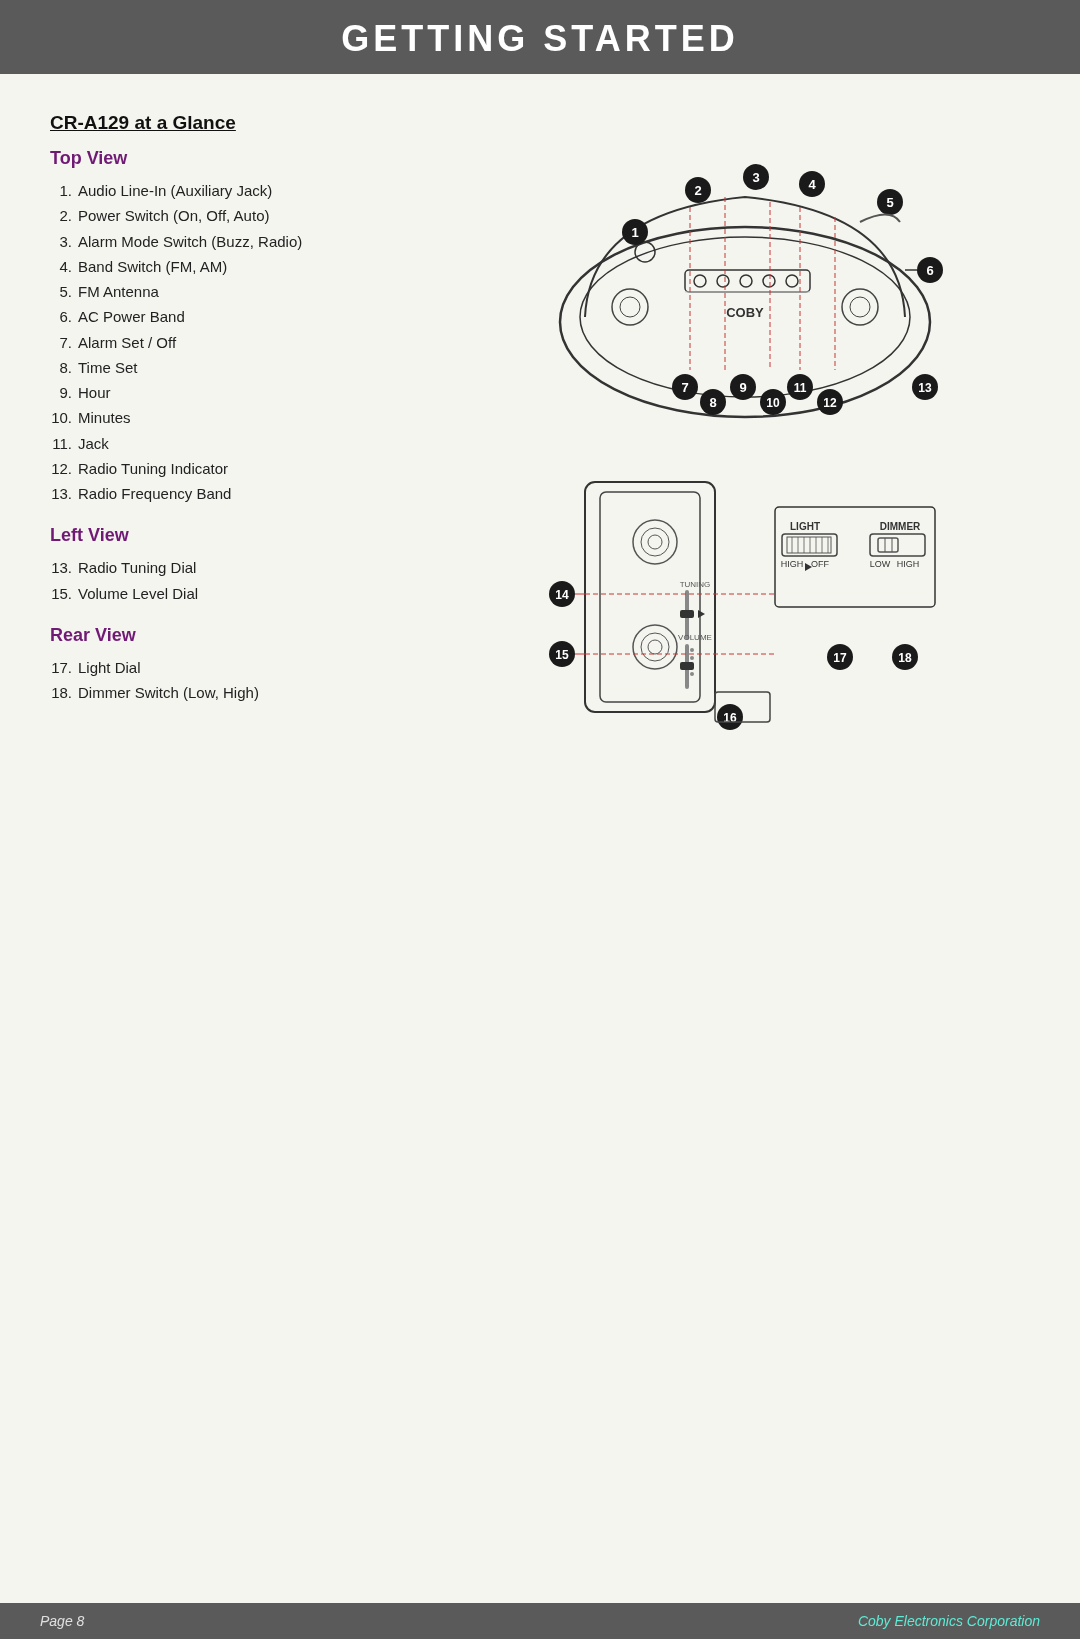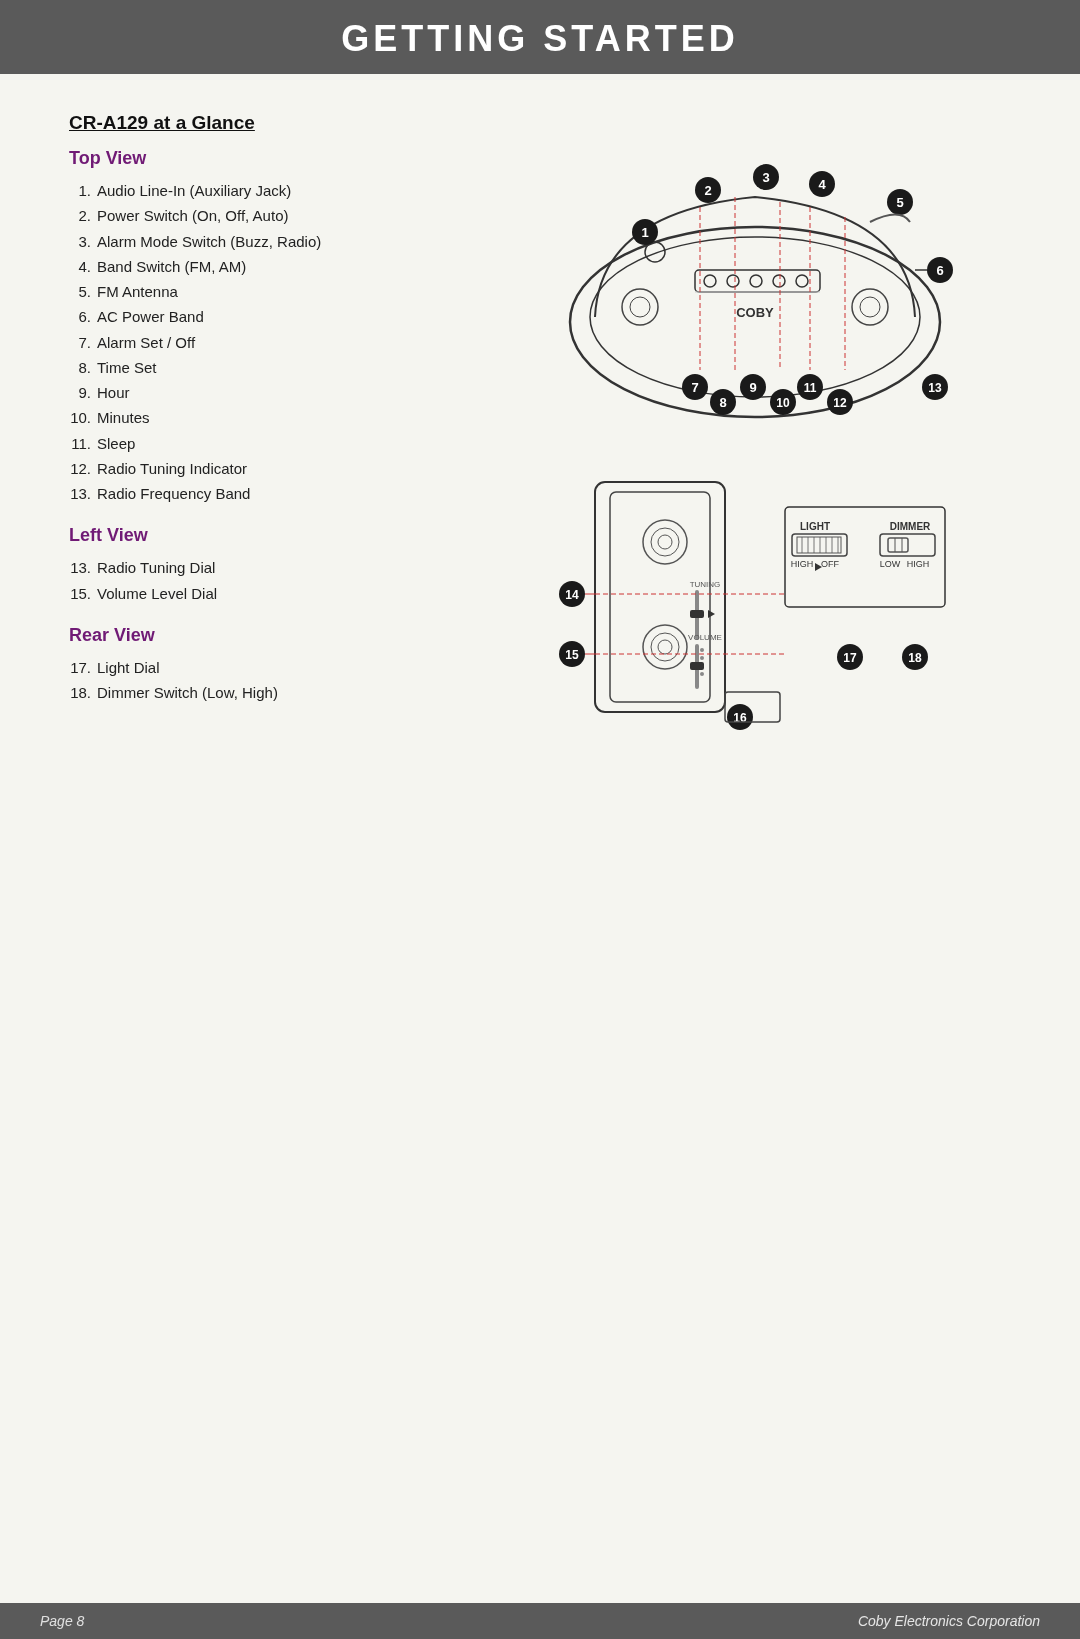--- a/index.html
+++ b/index.html
@@ -23,21 +23,21 @@
       color: #ffffff;
       font-size: 36px;
       font-weight: 900;
       letter-spacing: 4px;
       text-transform: uppercase;
     }
 
     .page-content {
       display: flex;
       flex-direction: row;
-      padding: 30px 40px 20px 69px;
+      padding: 30px 40px 20px 50px;
       gap: 20px;
     }
 
     .left-column {
       flex: 0 0 380px;
     }
 
     .right-column {
       flex: 1;
       display: flex;
@@ -156,21 +156,21 @@
         <li>
             <span class="num">9.</span>
             <span>Hour</span>
           </li>
         <li>
             <span class="num">10.</span>
             <span>Minutes</span>
           </li>
         <li>
             <span class="num">11.</span>
-            <span>Sleep</span>
+            <span>Jack</span>
           </li>
         <li>
             <span class="num">12.</span>
             <span>Radio Tuning Indicator</span>
           </li>
         <li>
             <span class="num">13.</span>
             <span>Radio Frequency Band</span>
           </li>
       </ul>
@@ -372,14 +372,14 @@
         <line x1="200" y1="255" x2="200" y2="255" stroke="#333" stroke-width="1"></line>
 
       </svg>
     </div>
 
   </div>
 </div>
 
 <div style="position: absolute; bottom: 0; left: 0; right: 0; background: #5a5a5a; display: flex; justify-content: space-between; padding: 10px 40px; gap: 44px;">
   <span style="color: #e0e0e0; font-size: 14px; font-style: italic;">Page 8</span>
-  <span style="color: #e5e5e5; font-size: 14px; font-style: italic;">Coby Electronics Corporation</span>
+  <span style="color: #5eead4; font-size: 14px; font-style: italic;">Coby Electronics Corporation</span>
 </div>
 
 </body></html>

